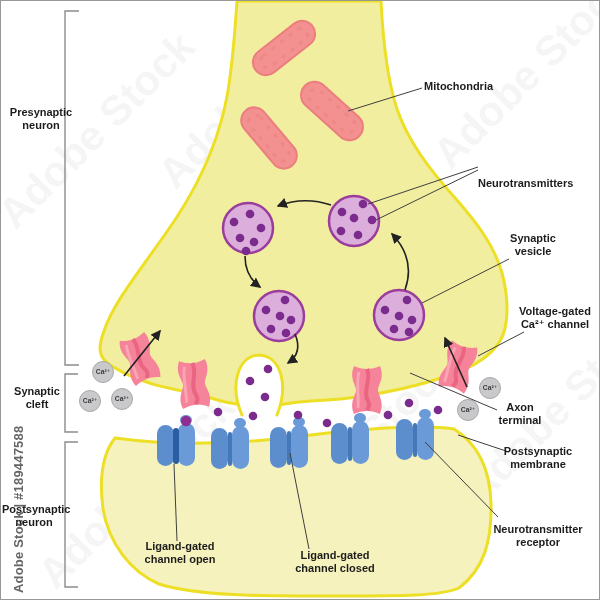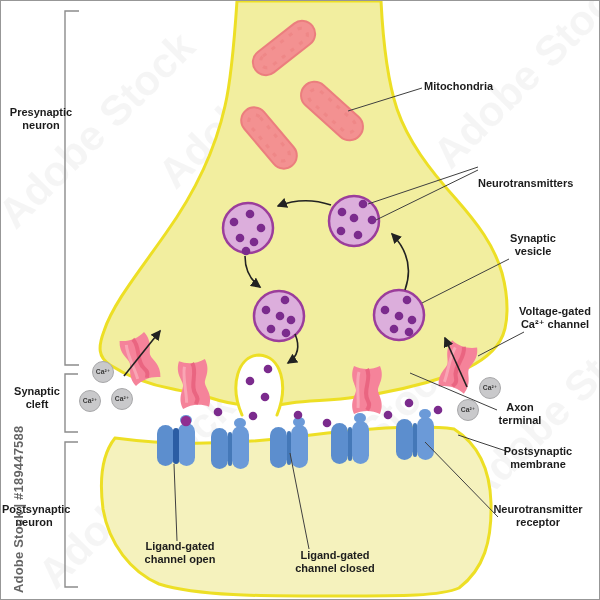--- a/index.html
+++ b/index.html
@@ -267,21 +267,21 @@
   <div class="lbl la" style="left:423px;top:79px">Mitochondria</div>
   <div class="lbl la" style="left:477px;top:176px">Neurotransmitters</div>
   <div class="lbl" style="left:487px;top:231px;width:90px">Synaptic
 vesicle</div>
   <div class="lbl" style="left:494px;top:304px;width:120px">Voltage-gated
 Ca²⁺ channel</div>
   <div class="lbl" style="left:479px;top:400px;width:80px">Axon
 terminal</div>
   <div class="lbl" style="left:482px;top:444px;width:110px">Postsynaptic
 membrane</div>
-  <div class="lbl" style="left:477px;top:502px;width:120px">Neurotransmitter
+  <div class="lbl" style="left:477px;top:522px;width:120px">Neurotransmitter
 receptor</div>
   <div class="lbl" style="left:129px;top:539px;width:100px">Ligand-gated
 channel open</div>
   <div class="lbl" style="left:283px;top:548px;width:102px">Ligand-gated
 channel closed</div>
 
   <div class="wm-credit">Adobe Stock | #189447588</div>
 </div>
 
 </body></html>

